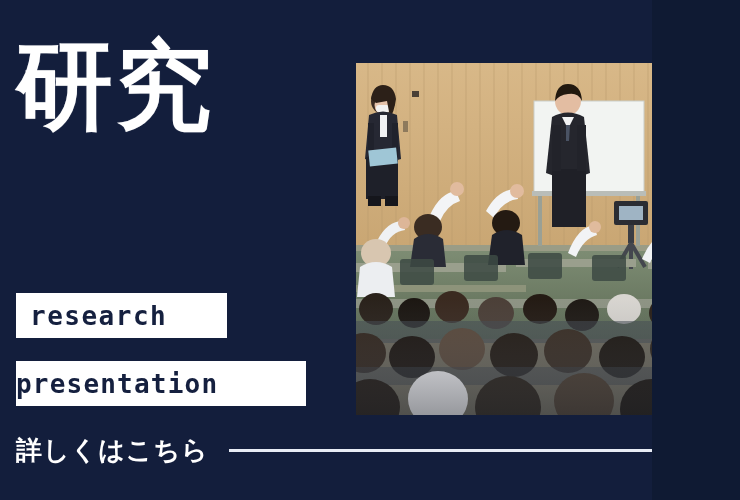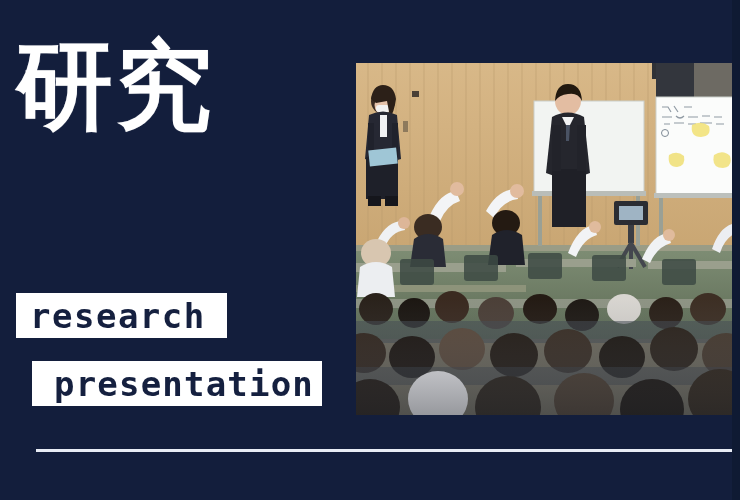--- a/index.html
+++ b/index.html
@@ -4,21 +4,21 @@
 <style>
   * { margin:0; padding:0; box-sizing:border-box; }
   html, body {
     width:740px; height:500px;
     background:#0f1a33;
     font-family:"Liberation Sans", sans-serif;
     overflow:hidden;
   }
   #banner {
     position:relative;
-    width:732px; height:500px;
+    width:652px; height:500px;
     background:#131e3c;
     overflow:hidden;
   }
 
   
   #headline {
     position:absolute;
     left:16px; top:36px;
     width:345px;
   }
@@ -41,31 +41,30 @@
     background:#ffffff;
     color:#15203f;
     font-family:"DejaVu Sans Mono", monospace;
     font-weight:700;
     display:flex;
     align-items:center;
   }
   #label-research {
     left:16px; top:293px;
     width:211px; height:45px;
-    font-size:34px;
+    font-size:26px;
     letter-spacing:1.5px;
     padding-left:14px;
   }
   #label-presentation {
     left:16px; top:361px;
     width:290px; height:45px;
-    font-size:34px;
+    font-size:26px;
     letter-spacing:1.2px;
-    padding-left:22px;
-    margin-left:16px;
+    padding-left:0;
   }
 
   
   #cta {
     position:absolute;
     left:16px; top:432px;
     right:0;
     height:36px;
     display:flex;
     align-items:center;
@@ -103,20 +102,21 @@
 
   <div id="headline">
     <span class="headline-line l1">研究</span>
   </div>
 
   <div class="label-box" id="label-research">research</div>
 
   <div class="label-box" id="label-presentation">presentation</div>
 
   <div id="cta">
+    <span id="cta-text">詳しくはこちら</span>
     <span id="cta-rule"></span>
   </div>
 
   <div id="photo">
     <svg viewBox="0 0 384 352" preserveAspectRatio="none">
       <defs>
         <linearGradient id="wood" x1="0" y1="0" x2="0" y2="1">
           <stop offset="0" stop-color="#d8b888"></stop>
           <stop offset="1" stop-color="#c9a673"></stop>
         </linearGradient>

